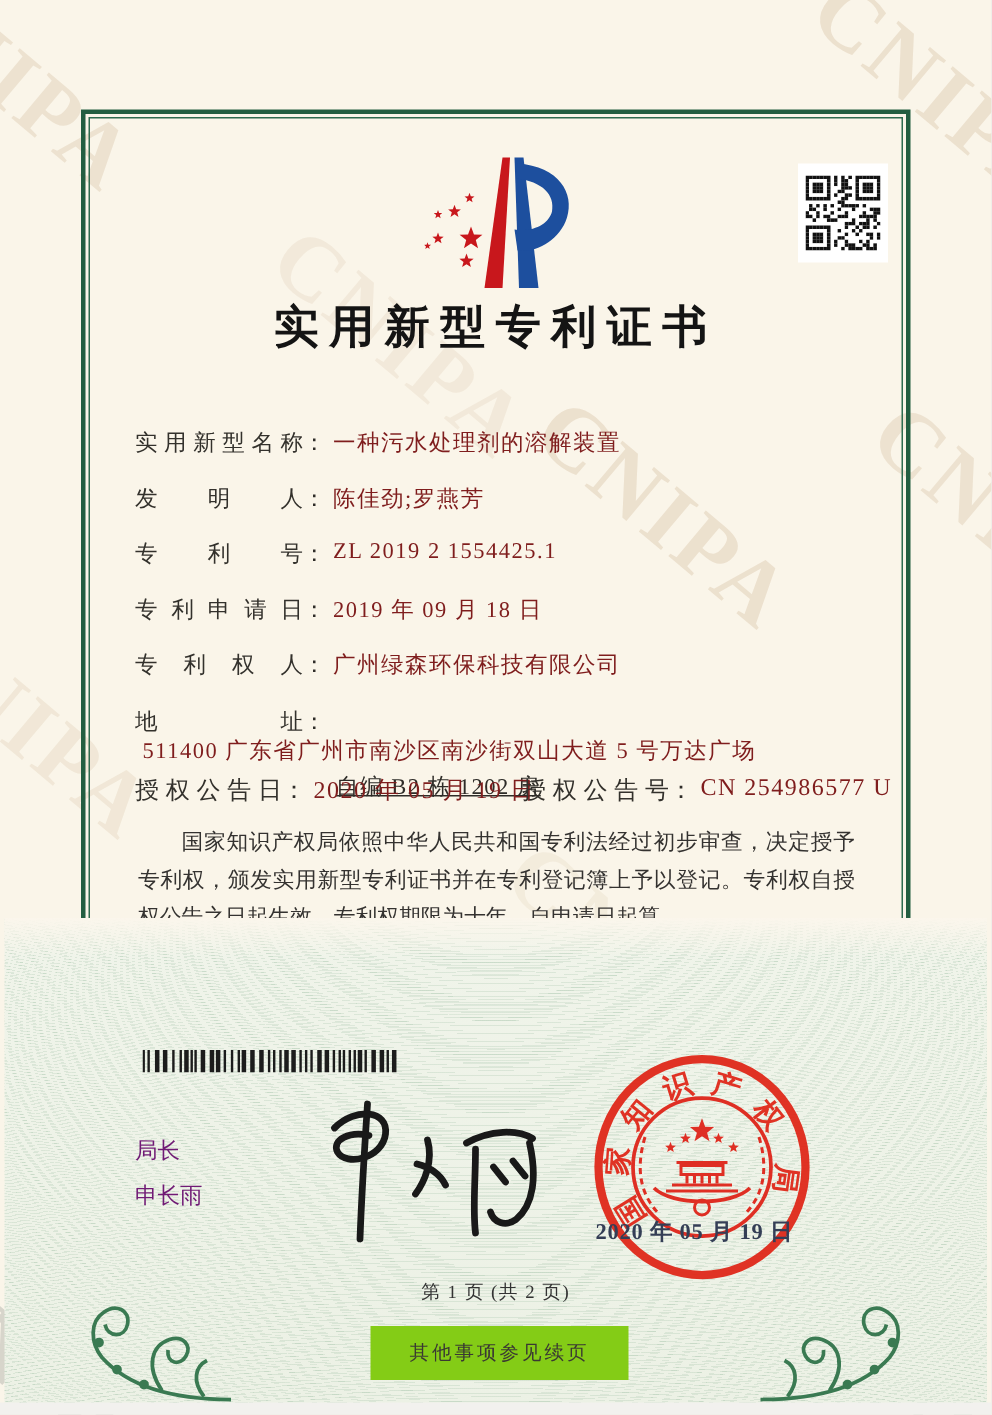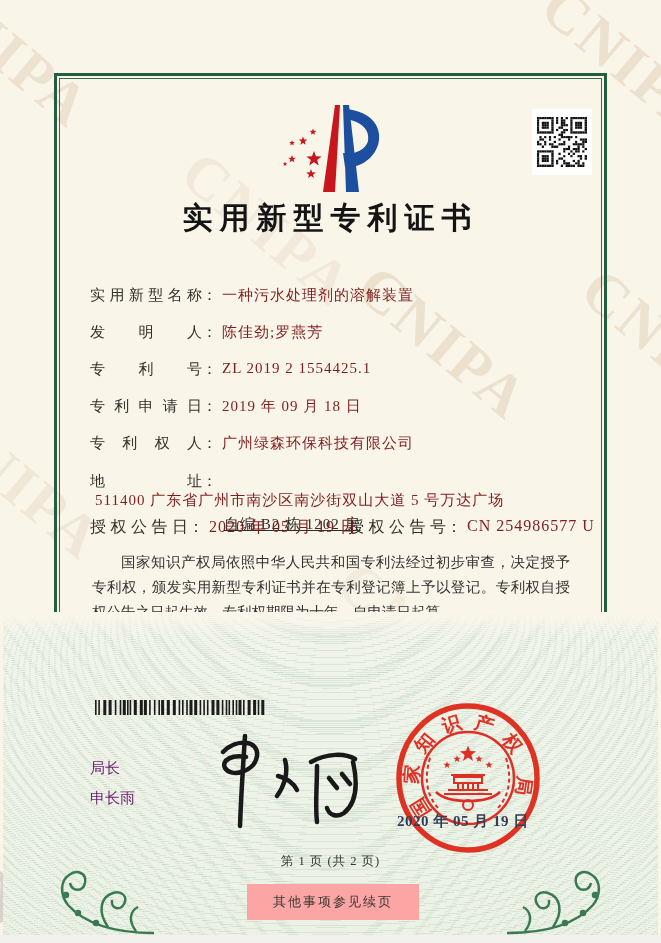--- a/index.html
+++ b/index.html
@@ -46,21 +46,21 @@
           font-size:15px;color:#701a75;line-height:30px;}
   .sig{position:absolute;left:193px;top:726px;}
   .seal{position:absolute;left:393px;top:701px;opacity:.94;}
   .seal-date{position:absolute;left:397px;top:812px;font-size:15px;font-weight:bold;
              color:#343e56;letter-spacing:.5px;white-space:nowrap;z-index:5;}
   .page-info{position:absolute;left:0;top:853px;width:100%;text-align:center;font-size:12.5px;
              letter-spacing:1px;color:#333;}
   .flourish{position:absolute;bottom:8px;}
   .flourish.left{left:56px;}
   .flourish.right{right:56px;transform:scaleX(-1);}
-  .note-box{position:absolute;left:247px;top:884px;width:172px;height:36px;background:#fca5a5;
+  .note-box{position:absolute;left:247px;top:884px;width:172px;height:36px;background:#84cc16;
             display:flex;align-items:center;justify-content:center;}
   .note-box span{font-size:13px;letter-spacing:2px;color:#3a3833;}
 </style>
 </head>
 <body>
 
 <div class="page">
 
   <div id="wm-layer">
       <div class="wm" style="left: -50px; top: -40px; color: rgba(200, 170, 135, 0.247);">CNIPA</div>

